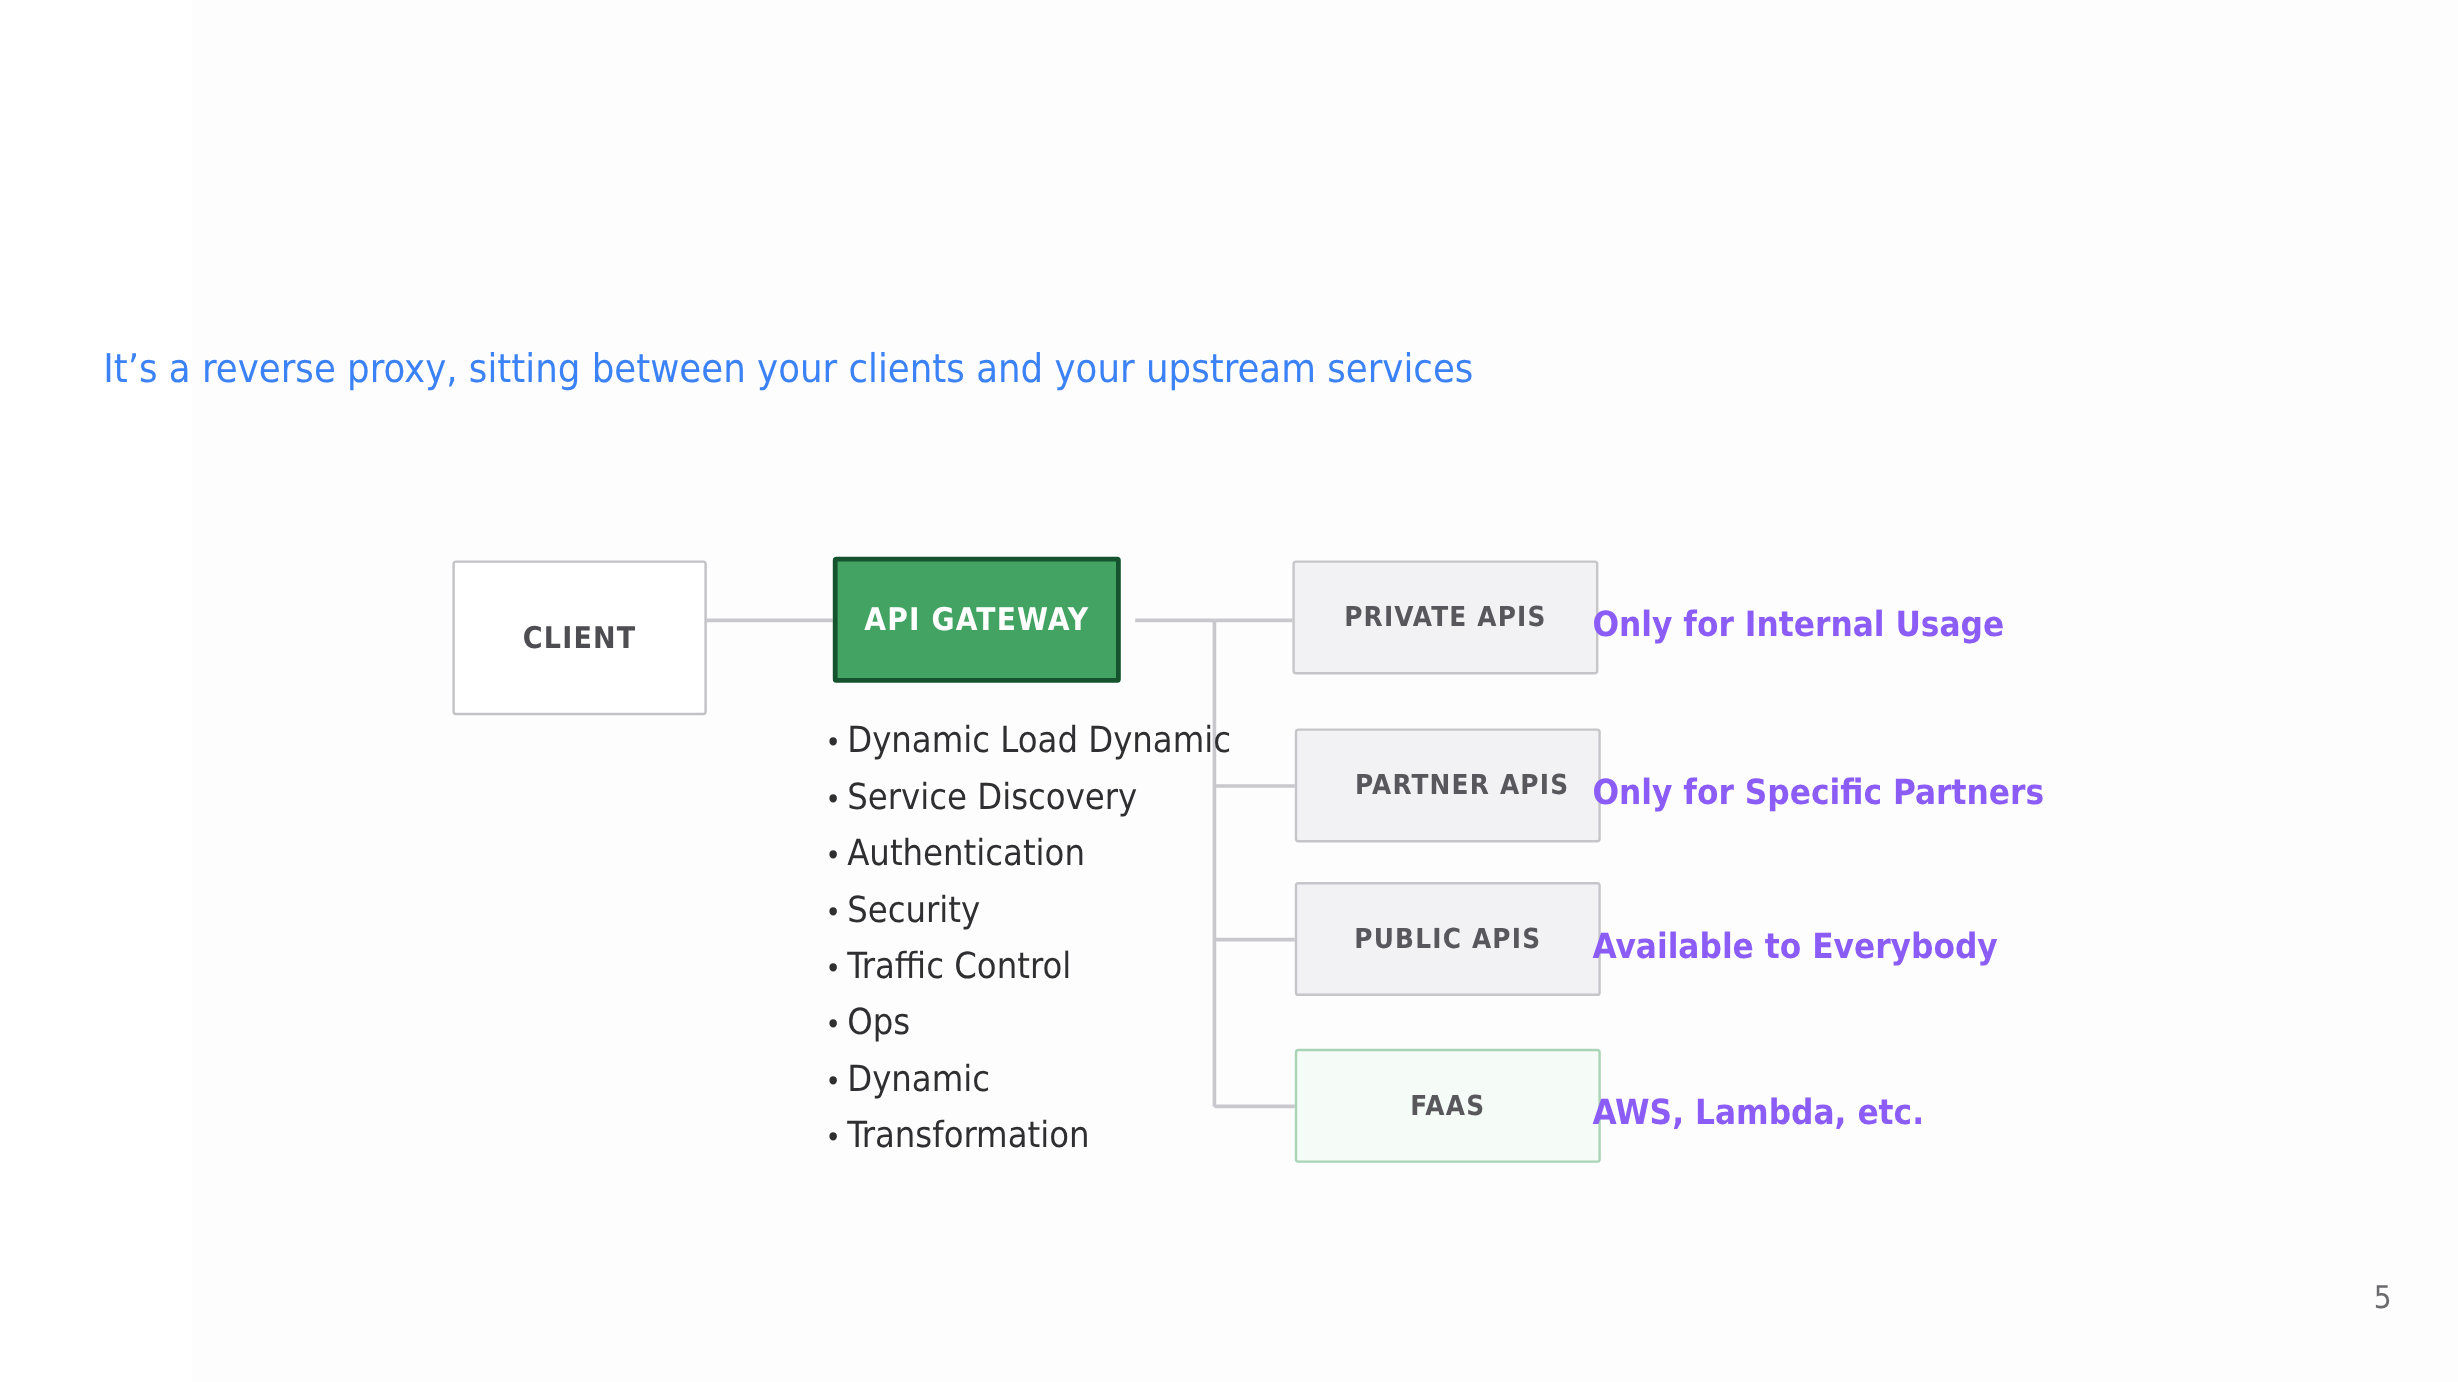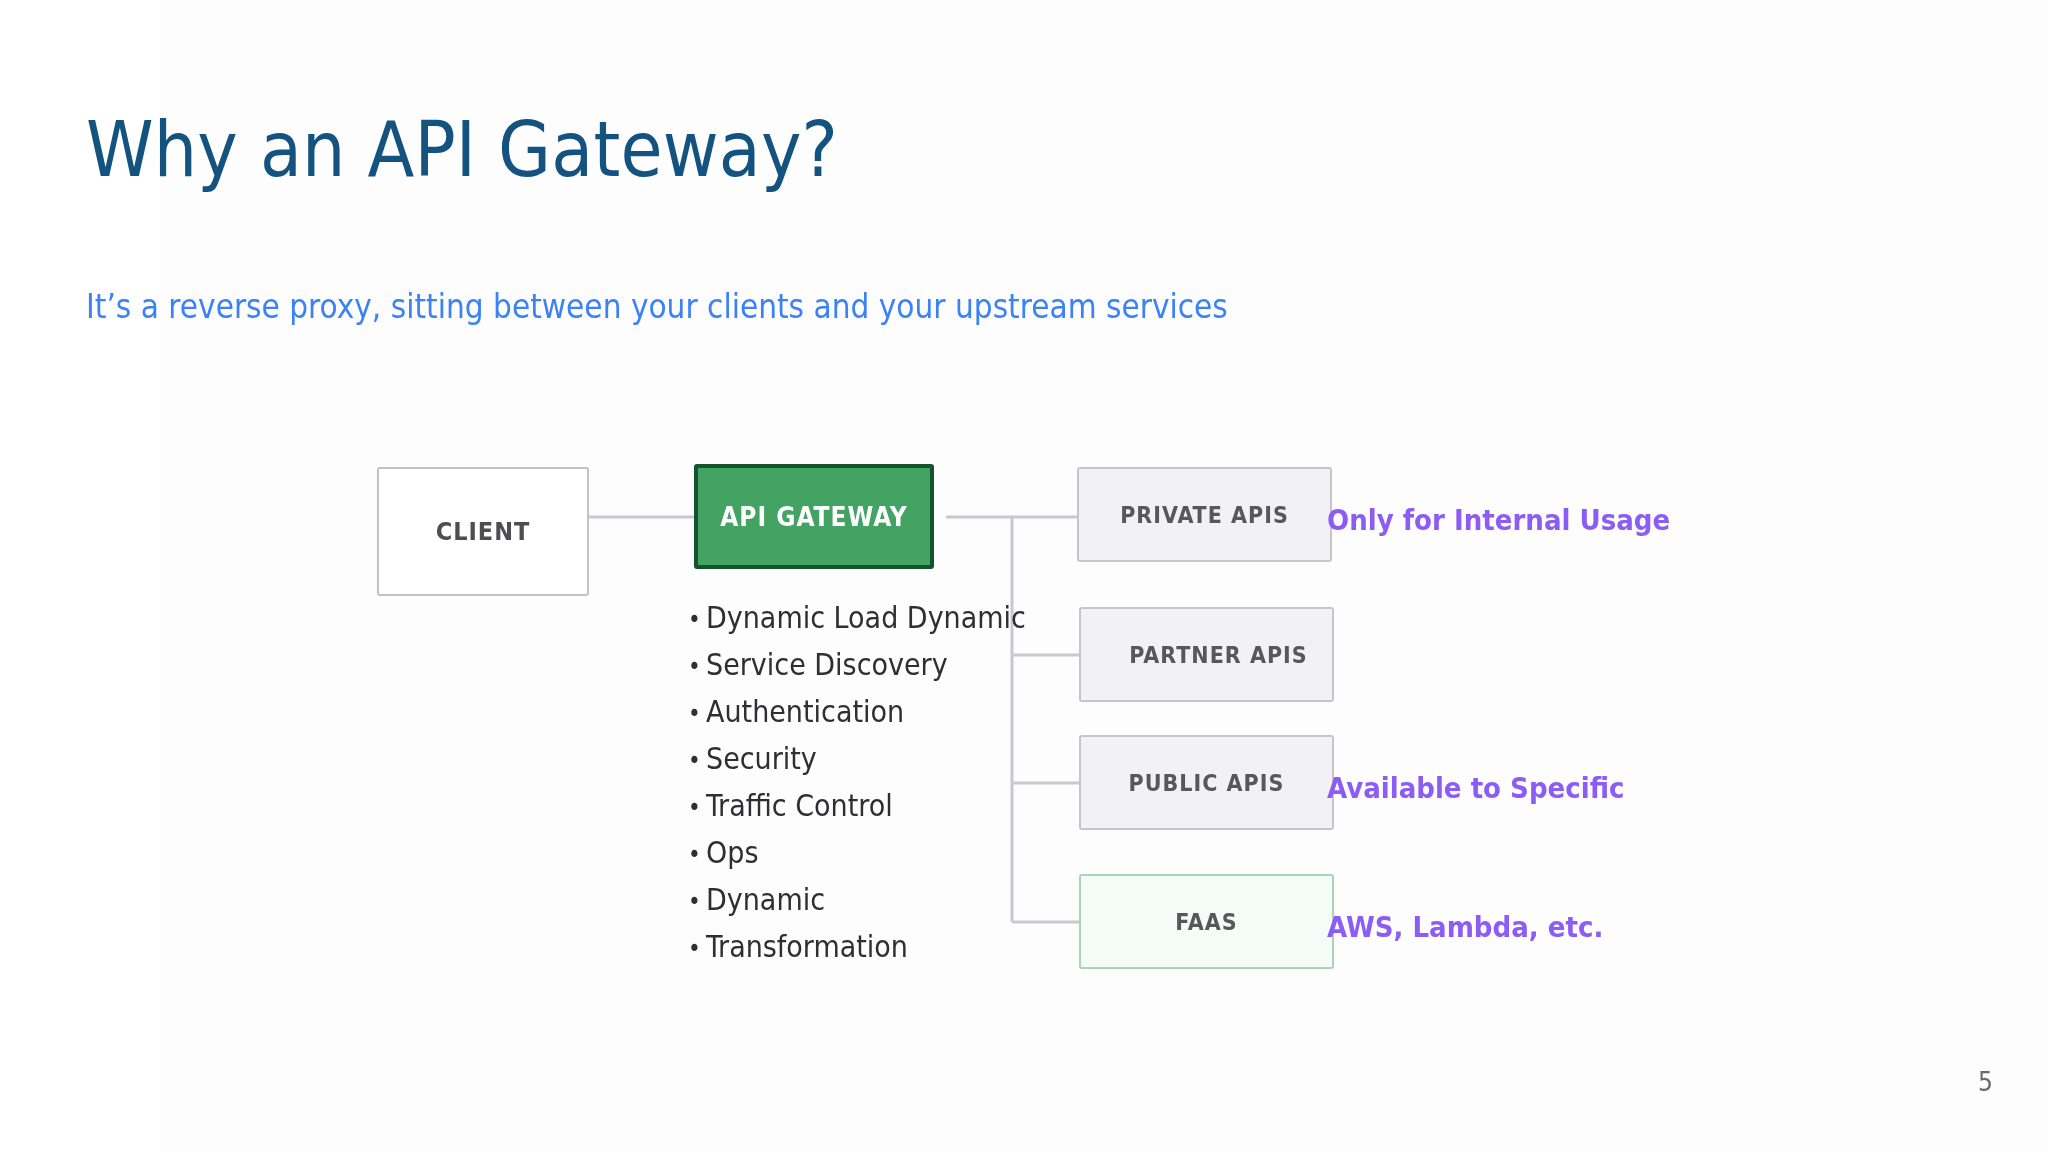--- a/index.html
+++ b/index.html
@@ -178,21 +178,20 @@
     font-stretch: condensed;
   }
 </style>
 </head>
 <body>
 
 <div class="bg-tint"></div>
 
 <div class="slide">
 
-  <div class="title">Why an API Gateway?</div>
 
   <div class="subtitle">It’s a reverse proxy, sitting between your clients and your upstream services</div>
 
   <div class="diagram">
 
     <svg class="connectors" width="2048" height="1152" viewBox="0 0 2048 1152">
       <g stroke="#c9c9cd" stroke-width="3" fill="none" stroke-linecap="butt">
 
         <line x1="589" y1="517" x2="694" y2="517"></line>
 
@@ -211,23 +210,24 @@
     </svg>
 
     <div class="node node-client">CLIENT</div>
 
     <div class="node node-gateway">API GATEWAY</div>
 
     <div class="node node-api node-private">PRIVATE APIS</div>
     <div class="desc desc-private">Only for Internal Usage</div>
 
     <div class="node node-api node-partner">PARTNER APIS</div>
+    <div class="desc desc-partner">Only for Specific Partners</div>
 
     <div class="node node-api node-public">PUBLIC APIS</div>
-    <div class="desc desc-public">Available to Specific</div>
+    <div class="desc desc-public">Available to Everybody</div>
 
     <div class="node node-api node-faas">FAAS</div>
     <div class="desc desc-faas">AWS, Lambda, etc.</div>
 
     <ul class="features" id="feature-list">
         <li>
           <span class="dot">•</span>
           <span>Dynamic Load Dynamic</span>
         </li>
         <li>

